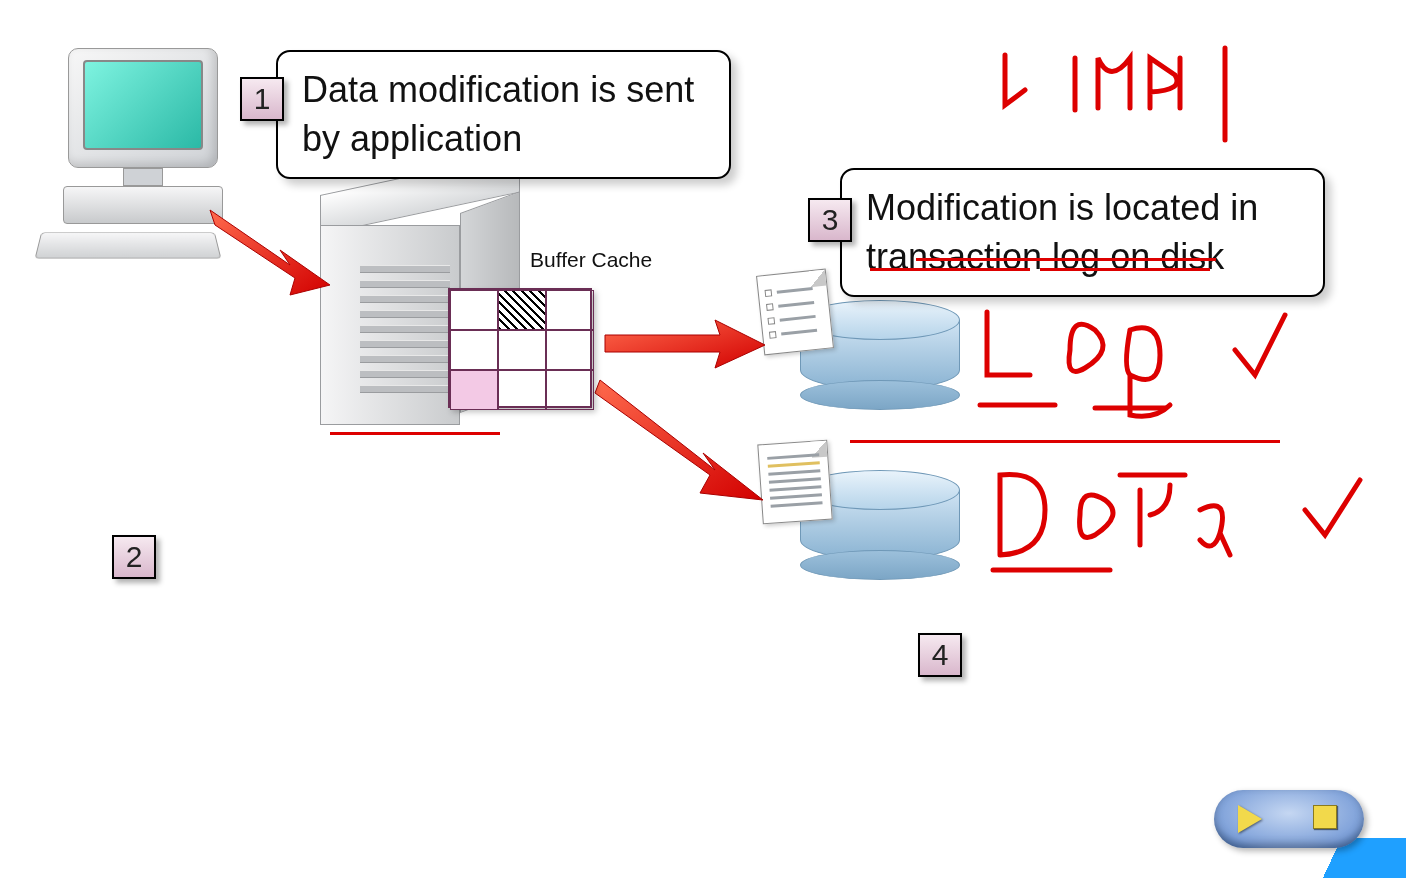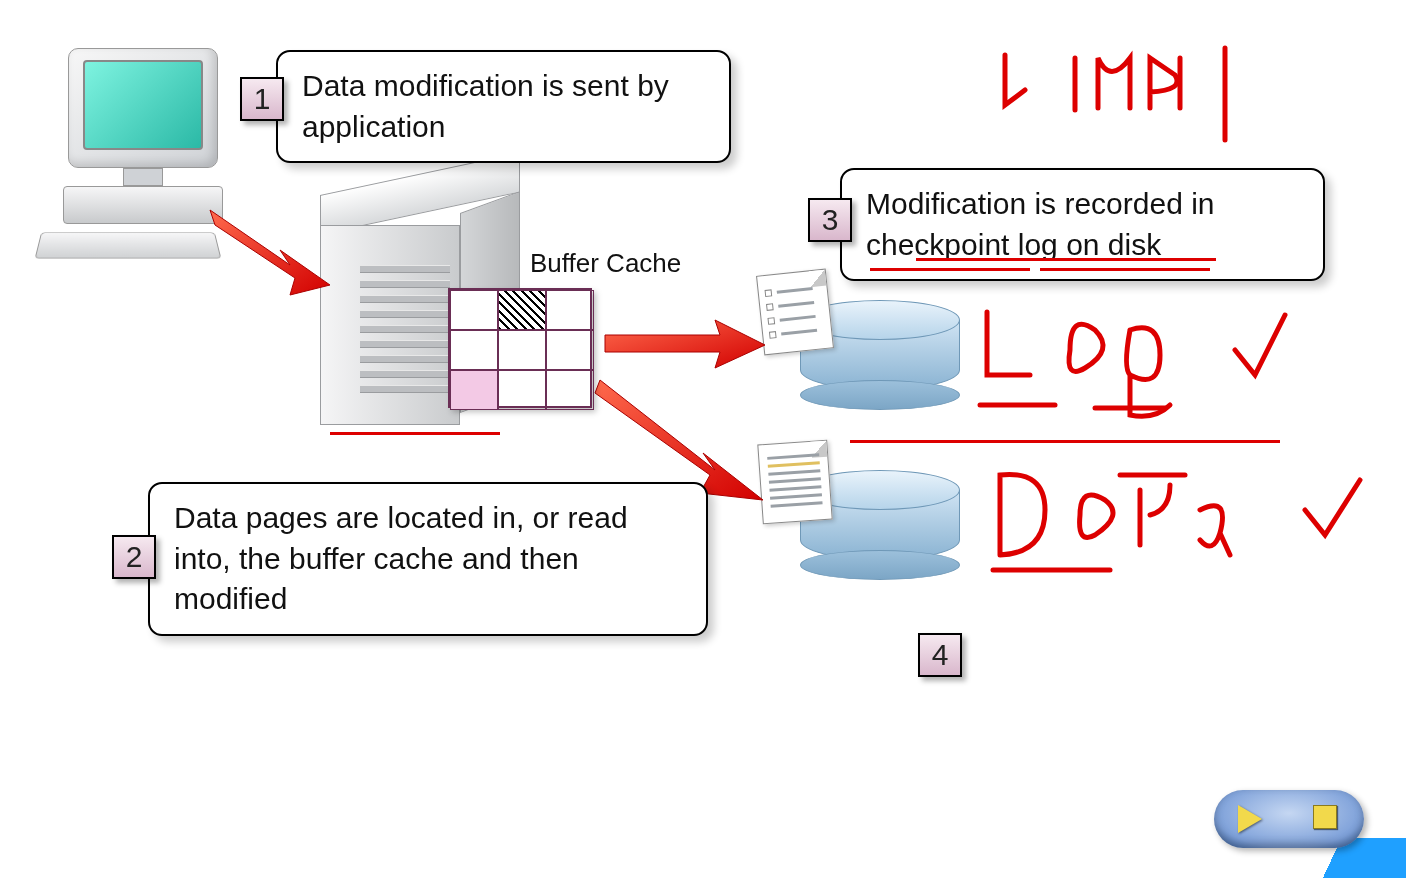--- a/index.html
+++ b/index.html
@@ -17,21 +17,21 @@
     box-shadow: 4px 4px 5px rgba(0,0,0,0.3);
     z-index: 20;
   }
 
   .callout {
     position: absolute;
     background: #fff;
     border: 2px solid #000;
     border-radius: 14px;
     padding: 14px 24px;
-    font-size: 30px;
+    font-size: 36px;
     line-height: 1.35;
     color: #111;
     box-shadow: 6px 6px 8px rgba(0,0,0,0.2);
     z-index: 10;
   }
 
   
   .computer { position: absolute; left: 28px; top: 48px; width: 210px; height: 220px; z-index: 5; }
   .monitor-body { position: absolute; left: 40px; top: 0; width: 150px; height: 120px; border-radius: 10px; background: linear-gradient(145deg,#f7f7f7,#cfd2d6); border: 1px solid #999; box-shadow: inset -4px -4px 10px rgba(0,0,0,0.15); }
   .monitor-screen { position: absolute; left: 55px; top: 12px; width: 120px; height: 90px; background: linear-gradient(135deg,#7ef3e0,#2bb9a6); border-radius: 4px; border: 2px solid #888; }
@@ -40,21 +40,21 @@
   .keyboard { position: absolute; left: 10px; top: 180px; width: 180px; height: 34px; background: linear-gradient(180deg,#f6f6f7,#d0d2d4); border: 1px solid #999; border-radius: 4px; transform: perspective(300px) rotateX(40deg); }
 
   
   .server { position: absolute; left: 320px; top: 195px; width: 200px; height: 240px; z-index: 5; }
   .server-top { position: absolute; left: 0; top: 0; width: 200px; height: 40px; background: linear-gradient(180deg,#fefefe,#d8dadc); transform: skewY(-12deg); transform-origin: left top; border: 1px solid #9a9c9f; }
   .server-front { position: absolute; left: 0; top: 30px; width: 140px; height: 200px; background: linear-gradient(90deg,#f5f5f6,#c9cbcd); border: 1px solid #9a9c9f; }
   .server-side { position: absolute; left: 140px; top: 18px; width: 60px; height: 200px; background: linear-gradient(90deg,#d4d6d8,#b7b9bb); transform: skewY(-20deg); transform-origin: left top; border: 1px solid #9a9c9f; }
   .drive-slot { position: absolute; left: 40px; width: 90px; height: 8px; background: #bcbec1; border-top: 1px solid #e8e8e8; border-bottom: 1px solid #9a9c9f; }
 
   
-  .buffer-label { position: absolute; left: 530px; top: 248px; font-size: 26px; color: #111; z-index: 8; }
+  .buffer-label { position: absolute; left: 530px; top: 248px; font-size: 21px; color: #111; z-index: 8; }
   .grid { position: absolute; left: 448px; top: 288px; width: 144px; height: 120px; border: 2px solid #6a2e55; background: #fff; z-index: 8; box-shadow: 4px 4px 6px rgba(0,0,0,0.25); }
   .grid .cell { position: absolute; width: 48px; height: 40px; border: 1px solid #6a2e55; }
   .cell.r0c0{left:0;top:0;} .cell.r0c1{left:48px;top:0;} .cell.r0c2{left:96px;top:0;}
   .cell.r1c0{left:0;top:40px;} .cell.r1c1{left:48px;top:40px;} .cell.r1c2{left:96px;top:40px;}
   .cell.r2c0{left:0;top:80px;} .cell.r2c1{left:48px;top:80px;} .cell.r2c2{left:96px;top:80px;}
   .cell.hatched { background: repeating-linear-gradient(45deg,#000 0 2px,#fff 2px 6px); }
   .cell.pink { background: #f3c9e5; }
 
   
   .arrow { position: absolute; z-index: 6; }
@@ -197,31 +197,28 @@
       <div class="line" style="top:44px; width:52px;"></div>
       <div class="line" style="top:52px; width:52px;"></div>
       <div class="line" style="top:60px; width:52px;"></div>
     </div>
   </div>
 
   <div class="numbox" style="left:808px; top:198px;">
     <span>3</span>
   </div>
   <div class="callout" style="left:840px; top:168px; width:485px;">
-    <span>Modification is recorded in checkpoint log on disk</span>
+    <span>Modification is located in transaction log on disk</span>
   </div>
   <div class="redline" style="left:916px; top:258px; width:300px;"></div>
   <div class="redline" style="left:870px; top:268px; width:160px;"></div>
   <div class="redline" style="left:1040px; top:268px; width:170px;"></div>
 
   <div class="numbox" style="left:112px; top:535px;">
     <span>2</span>
-  </div>
-  <div class="callout" style="left:148px; top:482px; width:560px;">
-    <span>Data pages are located in, or read into, the buffer cache and then modified</span>
   </div>
 
   <div class="numbox" style="left:918px; top:633px;">
     <span>4</span>
   </div>
 
   <svg class="anno" style="left:990px; top:40px;" width="280" height="120">
     <g stroke="#d00" stroke-width="5" fill="none" stroke-linecap="round">
       <path d="M15,15 L15,65 L35,50"></path>
       <path d="M85,18 L85,70"></path>

